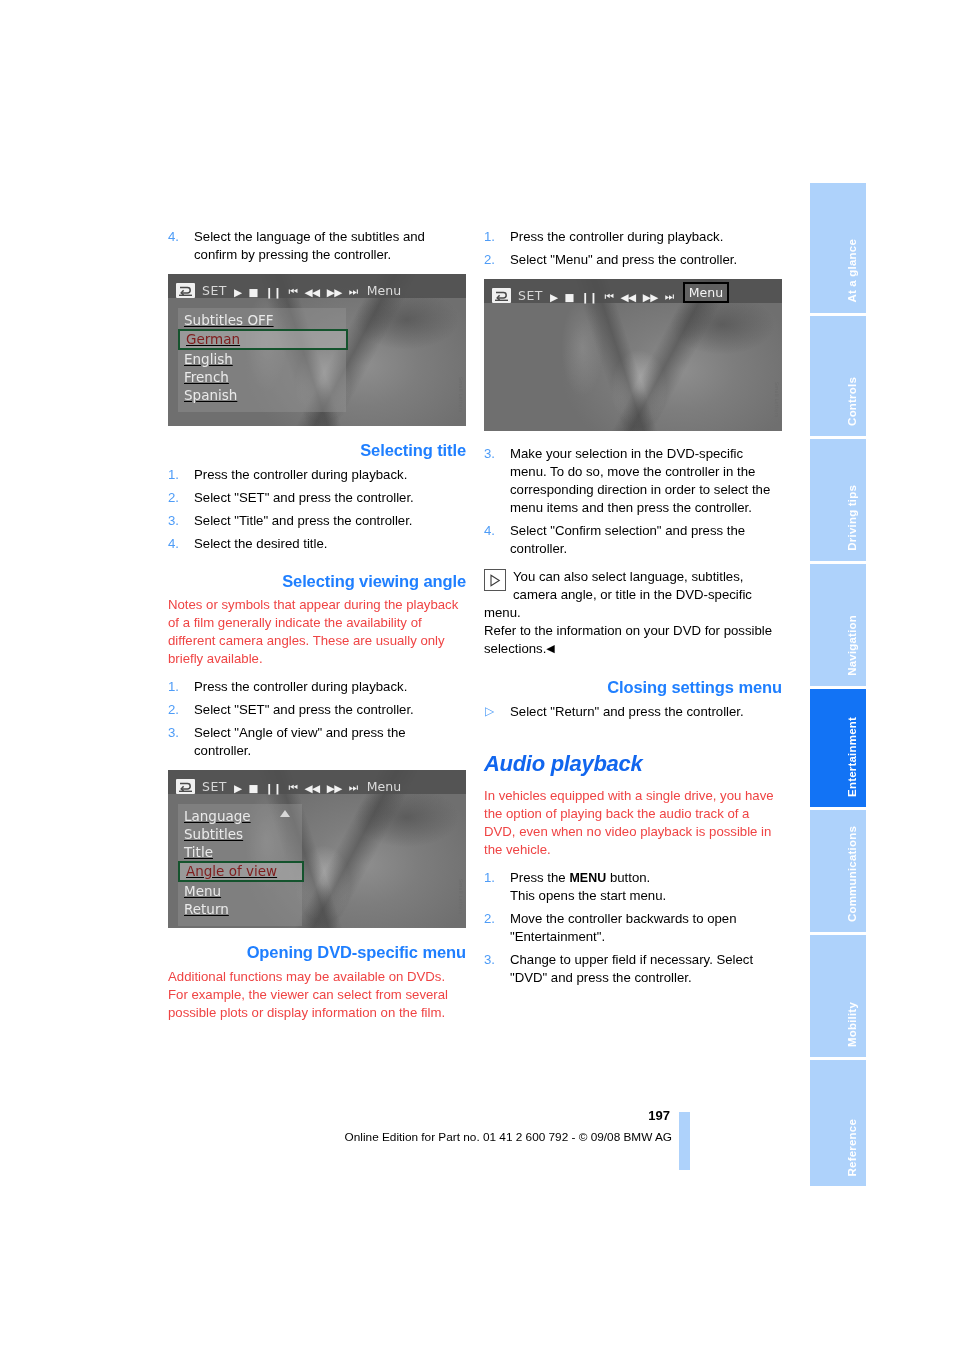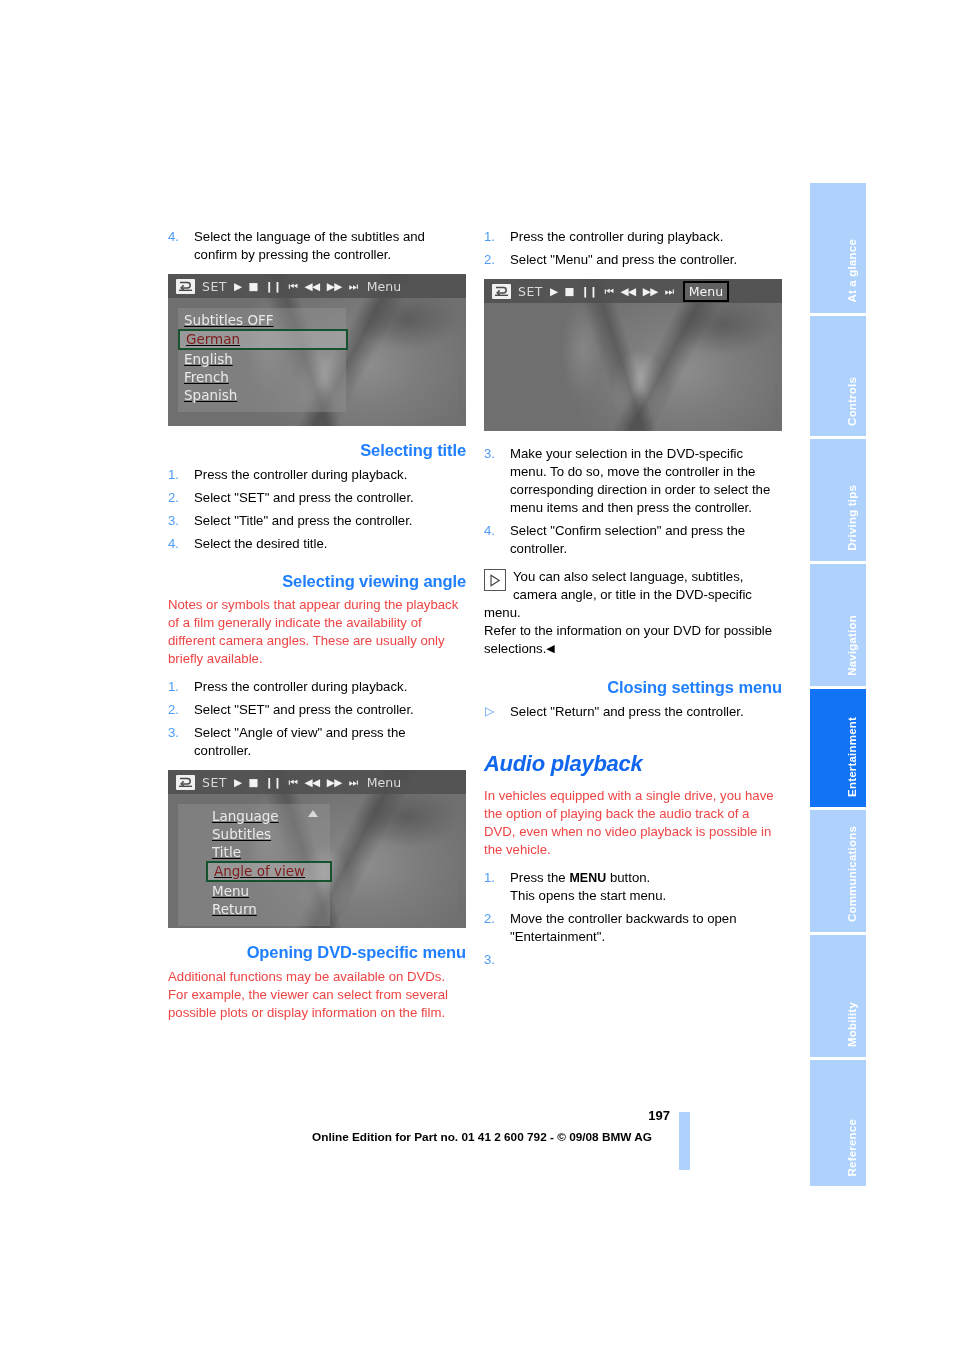--- a/index.html
+++ b/index.html
@@ -136,21 +136,21 @@
       linear-gradient(118deg, transparent 55%, rgba(45,45,45,0.4) 60%, transparent 66%),
       radial-gradient(ellipse 40px 55px at 52% 72%, rgba(235,235,235,0.45), transparent 70%),
       radial-gradient(ellipse 70px 40px at 80% 30%, rgba(40,40,40,0.35), transparent 75%),
       radial-gradient(ellipse 30px 70px at 33% 45%, rgba(200,200,200,0.22), transparent 70%);
   }
   .shot .topbar {
     position: relative;
     height: 24px;
     background: rgba(78,78,78,0.82);
     display: flex;
-    align-items: center;
+    align-items: flex-end;
     gap: 7px;
     padding: 0 8px;
     box-sizing: border-box;
     color: #e9e9e9;
     font-size: 12.5px;
   }
   .shot .topbar .ret {
     width: 19px; height: 15px;
     background: #f0f0f0;
     color: #4a4a4a;
@@ -244,24 +244,23 @@
     top: 1108px;
     font-size: 13px;
     font-weight: bold;
     color: #000;
   }
   .footer-line {
     position: absolute;
     left: 292px;
     top: 1130px;
     width: 380px;
-    text-align: center;
+    text-align: right;
     font-size: 11.8px;
     color: #000;
-    font-weight: bold;
   }
   .footer-bar {
     position: absolute;
     left: 679px;
     top: 1112px;
     width: 11px;
     height: 58px;
     background: #aed2fb;
   }
 </style>
@@ -338,21 +337,21 @@
         <span class="lbl">SET</span>
         <span class="gl">▶</span>
         <span class="gl">■</span>
         <span class="gl">❙❙</span>
         <span class="gl">⏮</span>
         <span class="gl">◀◀</span>
         <span class="gl">▶▶</span>
         <span class="gl">⏭</span>
         <span class="menu-lbl">Menu</span>
       </div>
-      <div class="menu-list" style="width:124px;padding-left:28px;">
+      <div class="menu-list" style="width:124px;">
         <div class="caret"></div>
         <div class="row">Language</div>
         <div class="row">Subtitles</div>
         <div class="row">Title</div>
         <div class="row sel">Angle of view</div>
         <div class="row">Menu</div>
         <div class="row">Return</div>
       </div>
       <div class="wm">Small Letters</div>
     </div>
@@ -418,21 +417,21 @@
 
     <h1 class="h1" style="margin-top:30px;">Audio playback</h1>
     <p class="para">In vehicles equipped with a single drive, you have the option of playing back the audio track of a DVD, even when no video playback is possible in the vehicle.</p>
     <ol class="steps">
       <li>
         <span class="num">1.</span>
         <span>Press the </span><span class="kbd">MENU</span><span> button.</span><br>
         <span>This opens the start menu.</span>
       </li>
       <li><span class="num">2.</span><span>Move the controller backwards to open "Entertainment".</span></li>
-      <li><span class="num">3.</span></li>
+      <li><span class="num">3.</span><span>Change to upper field if necessary. Select "DVD" and press the controller.</span></li>
     </ol>
   </div>
 
   <div class="tabs">
     <div class="tab" style="height:130px;">
         <span class="tab-label">At a glance</span>
       </div>
     <div class="tab" style="height:120px;">
         <span class="tab-label">Controls</span>
       </div>

